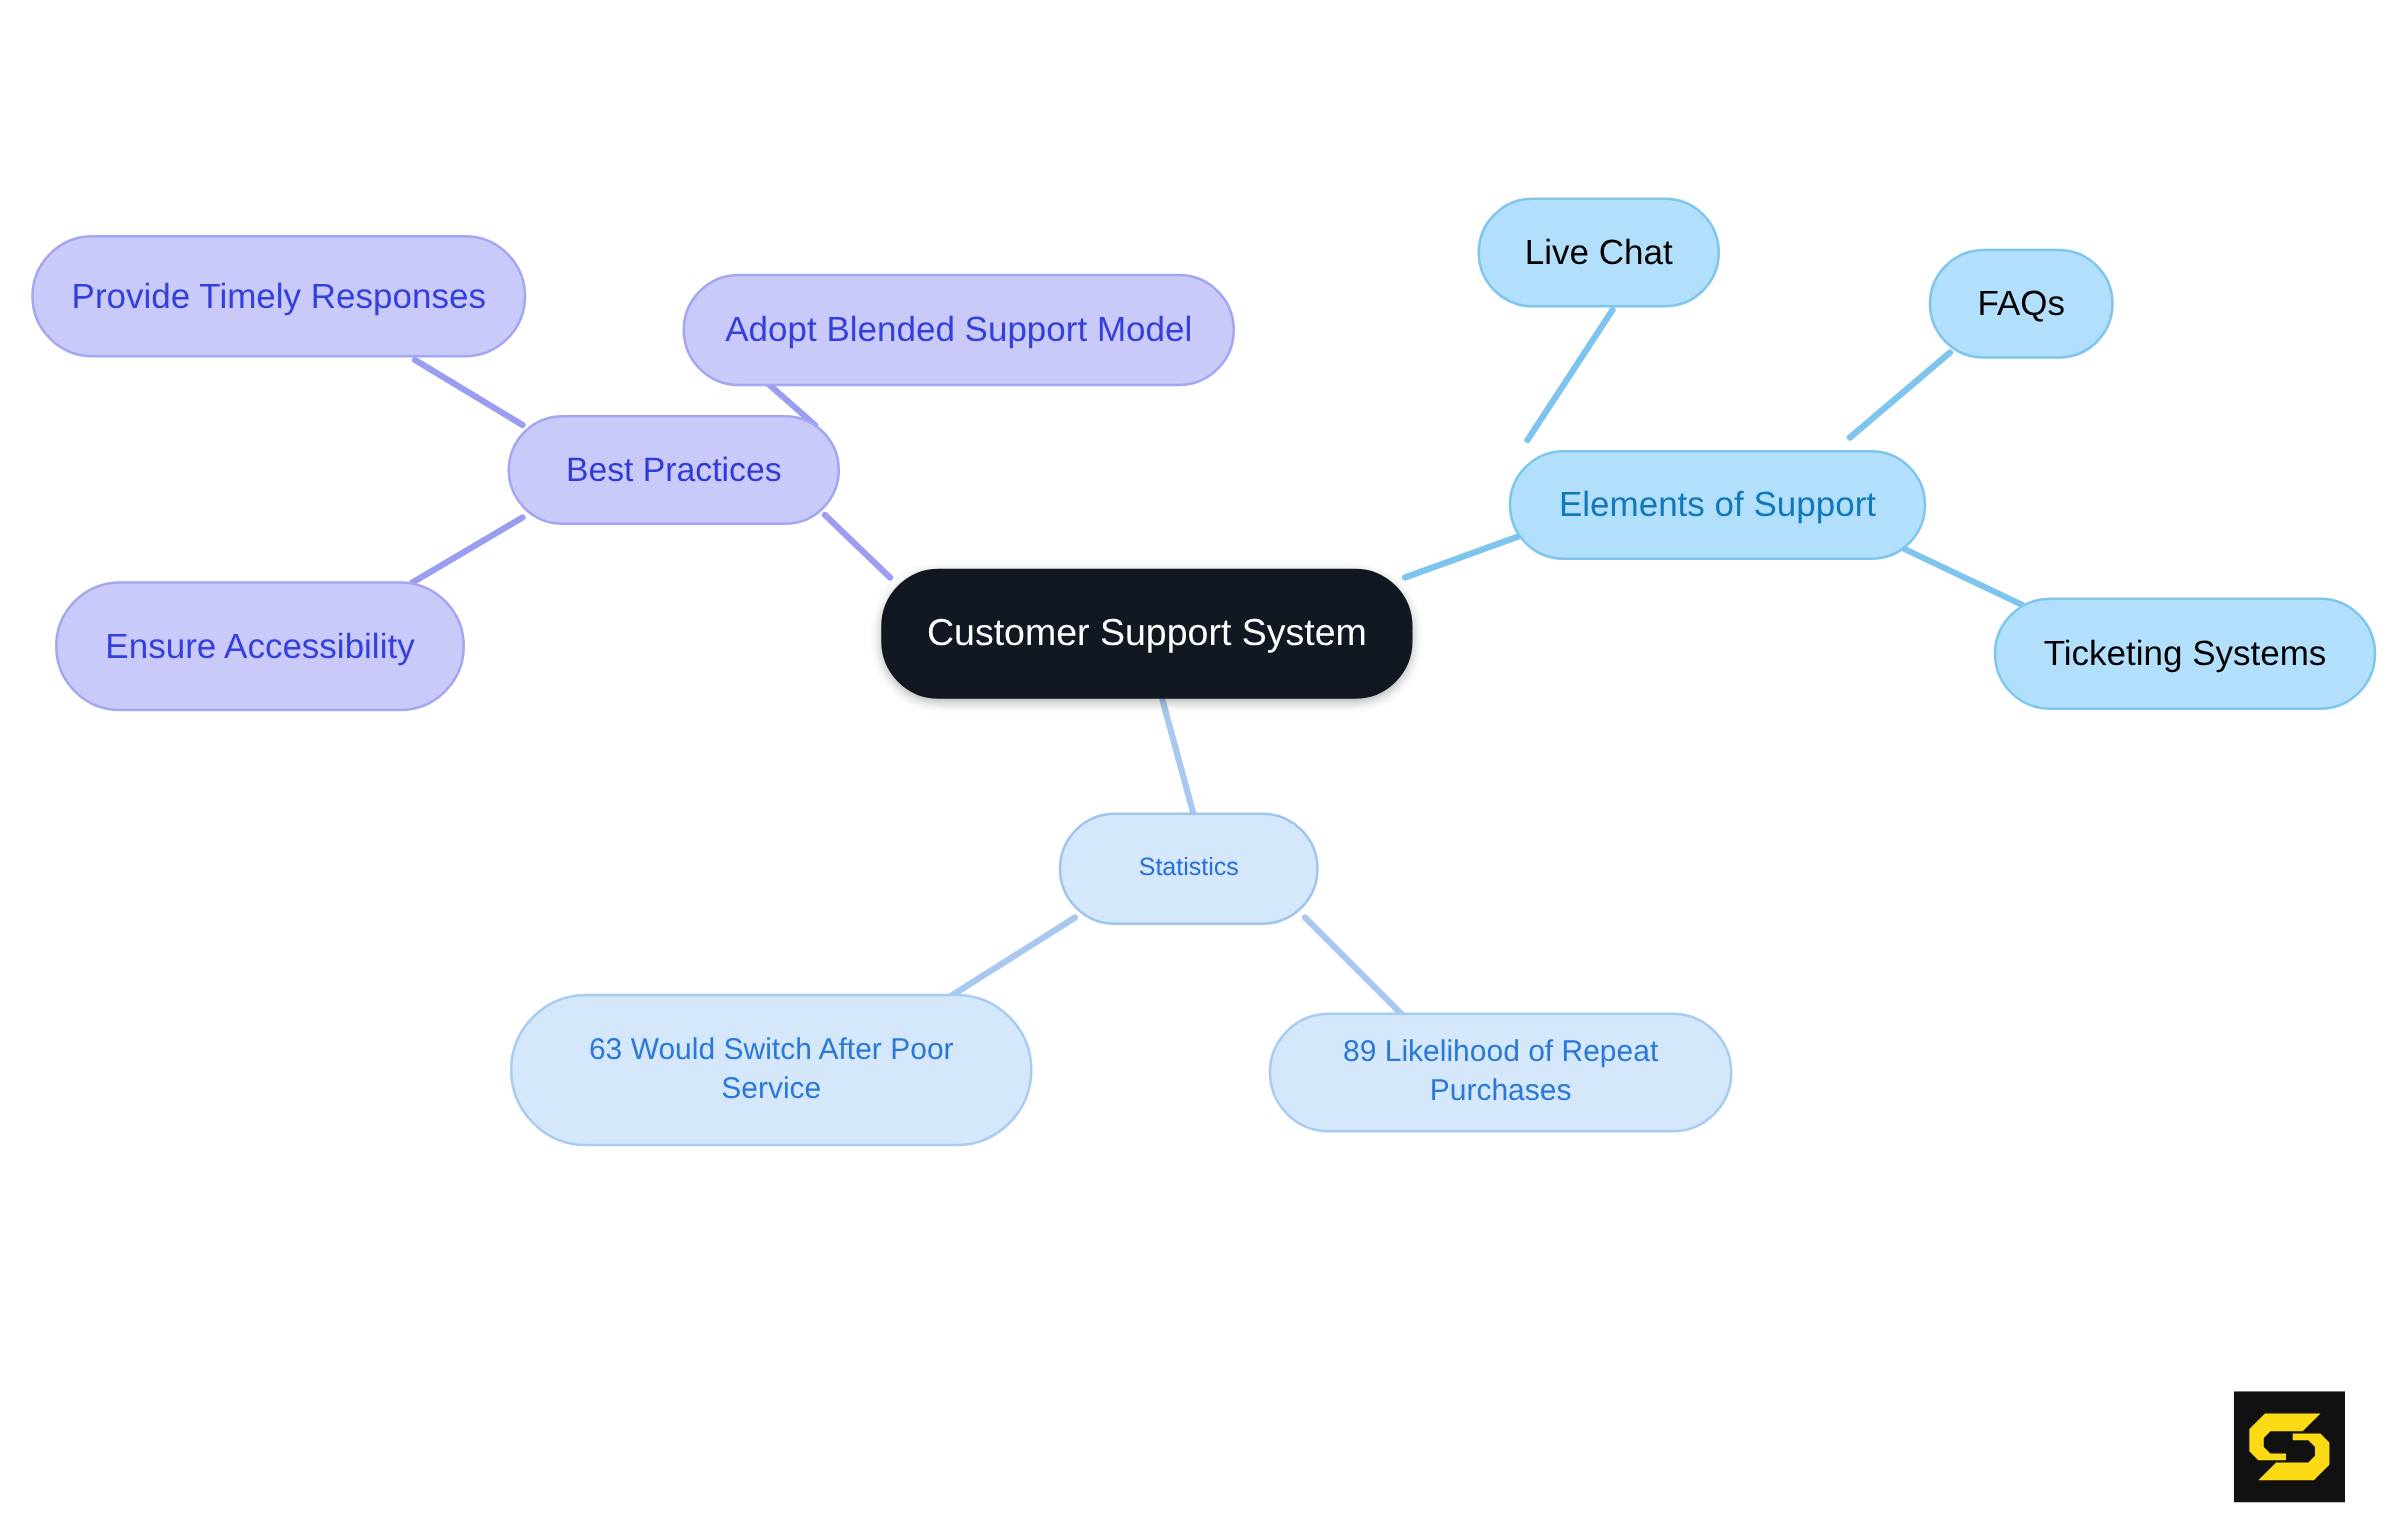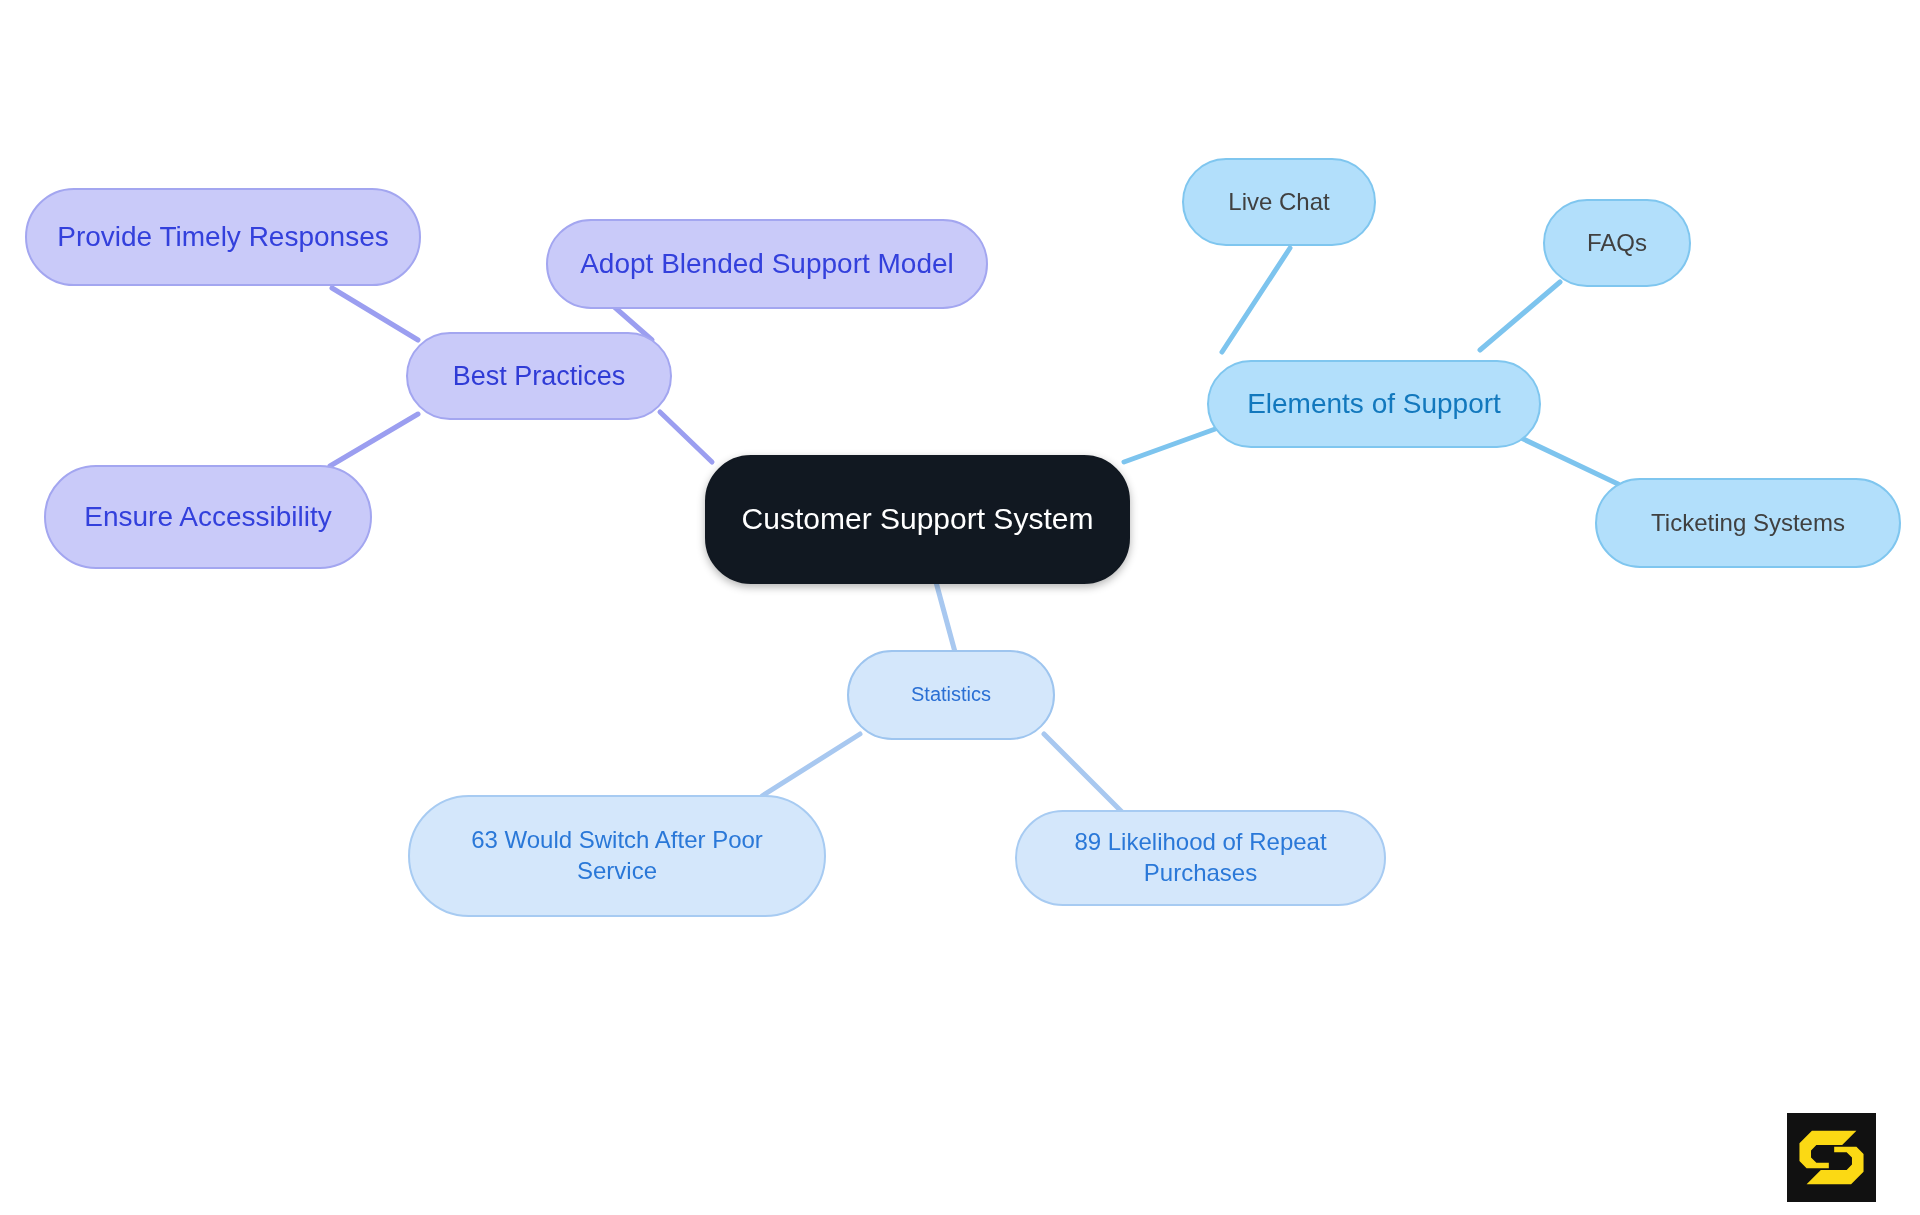--- a/index.html
+++ b/index.html
@@ -62,22 +62,22 @@
   .node-branch-blue {
     background: #b2dffb;
     border-color: #7fc6ef;
     color: #1278bd;
     font-size: 28px;
     margin-top: 15px;
   }
   .node-leaf-blue {
     background: #b2dffb;
     border-color: #7fc6ef;
-    color: #404040;
-    font-size: 24px;
+    color: #000000;
+    font-size: 28px;
   }
   .node-branch-lightblue {
     background: #d4e7fb;
     border-color: #9ec5ef;
     color: #2a6fd4;
     font-size: 20px;
   }
   .node-leaf-lightblue {
     background: #d4e7fb;
     border-color: #a7cbf2;
@@ -101,21 +101,21 @@
       <line x1="418" y1="414" x2="330" y2="466" stroke="#9b9ef0" stroke-width="5" stroke-linecap="round"></line>
       <line x1="1124" y1="462" x2="1218" y2="428" stroke="#7dc4ee" stroke-width="5" stroke-linecap="round"></line>
       <line x1="1222" y1="352" x2="1290" y2="248" stroke="#7dc4ee" stroke-width="5" stroke-linecap="round"></line>
       <line x1="1480" y1="350" x2="1560" y2="282" stroke="#7dc4ee" stroke-width="5" stroke-linecap="round"></line>
       <line x1="1500" y1="428" x2="1618" y2="484" stroke="#7dc4ee" stroke-width="5" stroke-linecap="round"></line>
       <line x1="930" y1="560" x2="955" y2="652" stroke="#a8c8f0" stroke-width="5" stroke-linecap="round"></line>
       <line x1="860" y1="734" x2="762" y2="796" stroke="#a8c8f0" stroke-width="5" stroke-linecap="round"></line>
       <line x1="1044" y1="734" x2="1122" y2="812" stroke="#a8c8f0" stroke-width="5" stroke-linecap="round"></line>
     </svg>
 
-  <div class="node node-root" style="left: 705px; top: 455px; width: 425px; height: 129px;">Customer Support System</div>
+  <div class="node node-root" style="left: 705px; top: 455px; width: 425px; height: 104px;">Customer Support System</div>
 
   <div class="node node-branch-purple" style="left: 406px; top: 332px; width: 266px; height: 88px;">Best Practices</div>
   <div class="node node-leaf-purple" style="left: 25px; top: 188px; width: 396px; height: 98px;">Provide Timely Responses</div>
   <div class="node node-leaf-purple" style="left: 546px; top: 178px; width: 442px; height: 90px; margin-top: 41px;">Adopt Blended Support Model</div>
   <div class="node node-leaf-purple" style="left: 44px; top: 465px; width: 328px; height: 104px;">Ensure Accessibility</div>
 
   <div class="node node-branch-blue" style="left: 1207px; top: 345px; width: 334px; height: 88px;">Elements of Support</div>
   <div class="node node-leaf-blue" style="left: 1182px; top: 158px; width: 194px; height: 88px;">Live Chat</div>
   <div class="node node-leaf-blue" style="left: 1543px; top: 199px; width: 148px; height: 88px;">FAQs</div>
   <div class="node node-leaf-blue" style="left: 1595px; top: 478px; width: 306px; height: 90px;">Ticketing Systems</div>

